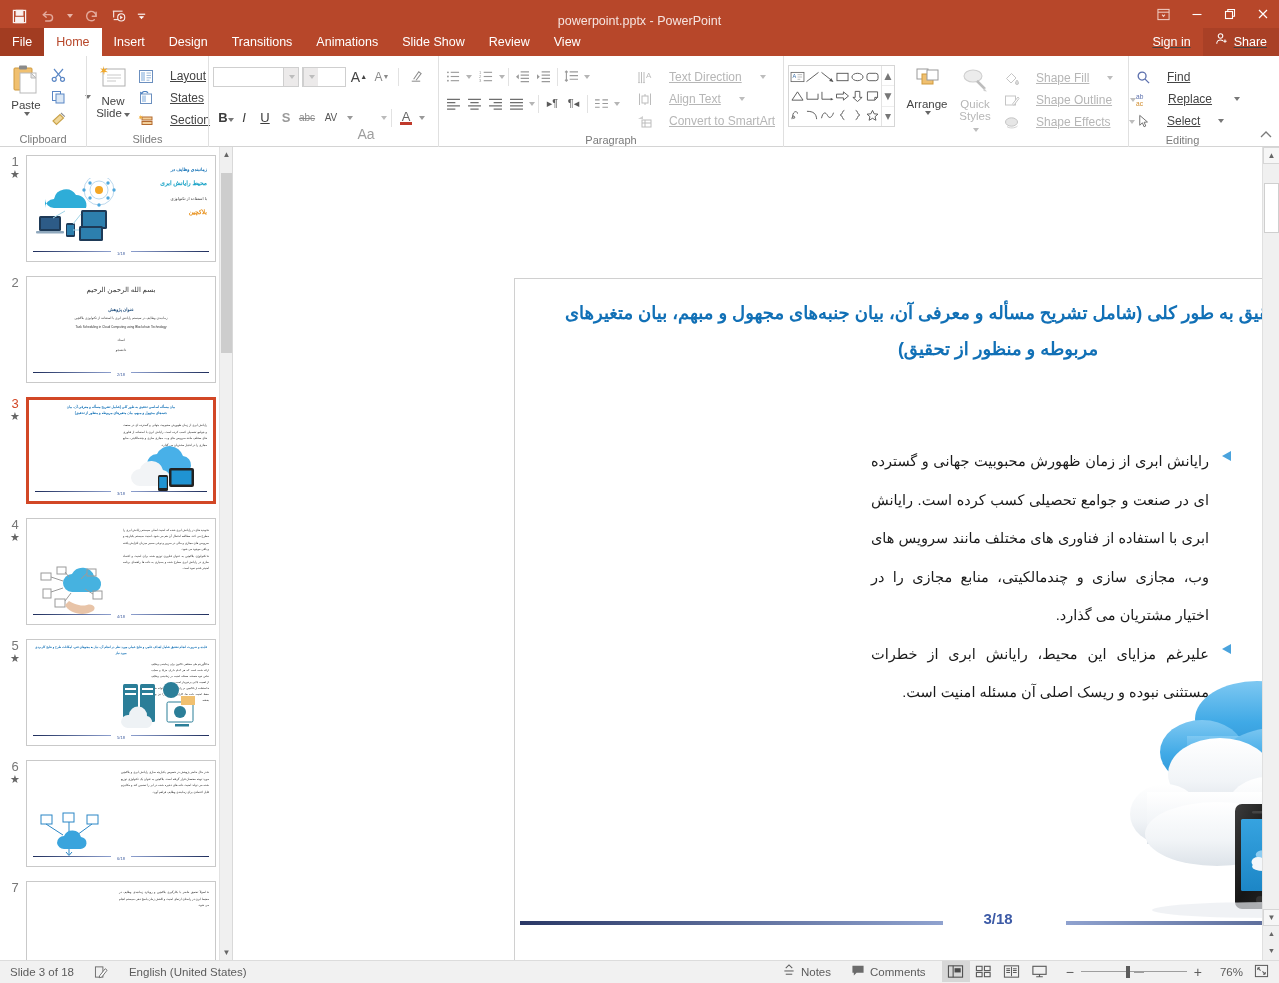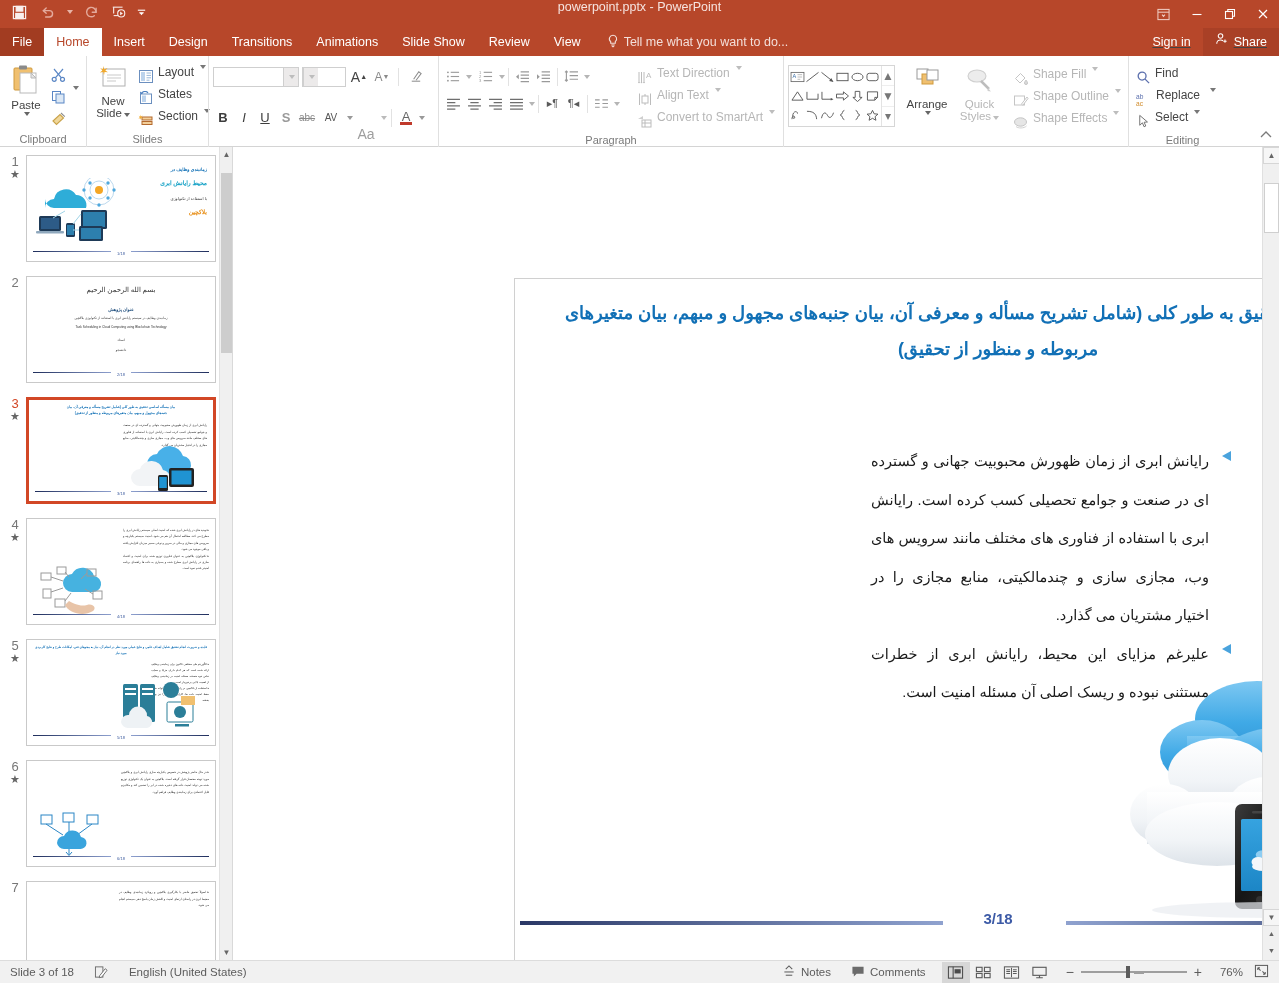--- a/index.html
+++ b/index.html
@@ -8,21 +8,21 @@
     font-family: "Liberation Sans", sans-serif;
     font-size: 12px;
     background:#fff;
     color:#444;
     -webkit-font-smoothing: antialiased;
   }
 
   
   .titlebar{
     height:28px; background:#B7472A; position:relative;
-    display:flex; align-items:flex-start;
+    display:flex; align-items:flex-end;
   }
   .qat{ display:flex; align-items:center; padding-left:6px; gap:2px; }
   .qat-btn{
     width:26px; height:24px; display:flex; align-items:center; justify-content:center;
     color:#fff; opacity:.92;
   }
   .qat-btn svg{ display:block; }
   .qat-caret{ width:14px; height:24px; display:flex; align-items:center; justify-content:center;}
   .win-title{
     position:absolute; left:0; right:0; text-align:center;
@@ -67,22 +67,22 @@
     height:16px; font-size:11px; color:#7a7a7a; text-align:center; line-height:16px;
     position:relative;
   }
 
   .bigbtn{
     display:flex; flex-direction:column; align-items:center; justify-content:flex-start;
     padding:2px 4px; font-size:11.5px; color:#444; min-width:44px;
   }
   .bigbtn .lbl{ margin-top:1px; line-height:12px; text-align:center;}
   .smallbtn{
-    display:flex; gap:4px; height:22px; padding:0 3px;
-    font-size:12px; color:#444; white-space:nowrap;
+    display:flex; align-items:center; gap:16px; height:22px; padding:0 3px;
+    font-size:12px; color:#444; white-space:nowrap;text-decoration:underline;
   }
   .smallbtn.dim{ color:#b6b6b6; }
   .icn{ display:inline-flex; align-items:center; justify-content:center; }
   .caret{ width:0;height:0;border-left:3px solid transparent;border-right:3px solid transparent;border-top:4px solid currentColor; display:inline-block; margin-left:2px;}
   .caret.dim{ border-top-color:#bdbdbd; }
 
   
   .fontname{
     width:86px; height:20px; border:1px solid #cfcfcf; background:#fff; display:flex;
   }
@@ -107,21 +107,21 @@
   .shapes-grid{
     flex:1; display:grid; grid-template-columns:repeat(6,1fr); grid-template-rows:repeat(3,1fr);
     padding:1px;
   }
   .shp{ display:flex;align-items:center;justify-content:center;color:#555;}
   .shapes-scroll{ width:13px; background:#fff; border-left:1px solid #e3e3e3; display:flex;flex-direction:column;}
   .shapes-scroll div{ flex:1; display:flex;align-items:center;justify-content:center;color:#777; border-bottom:1px solid #eee;}
 
   .status{
     height:23px; background:#f1f1f1; border-top:1px solid #dcdcdc;
-    display:flex; align-items:center; font-size:11.5px; color:#5c5c5c;
+    display:flex; align-items:flex-end; font-size:11.5px; color:#5c5c5c;
   }
   .status .item{ padding:0 10px; display:flex; align-items:center; gap:5px; height:23px; }
   .viewbtn{ width:28px;height:21px; display:flex;align-items:center;justify-content:center; color:#5c5c5c;}
   .viewbtn.sel{ background:#d7d7d7; }
 
   
   .workspace{ display:flex; height:calc(983px - 28px - 28px - 91px - 23px); }
   .thumbpane{
     width:233px; background:#fff; border-right:1px solid #d9d9d9; position:relative; overflow:hidden;
   }
@@ -264,30 +264,20 @@
 <div class="tabs">
   <div class="tab file">File</div>
   <div class="tab active">Home</div>
   <div class="tab">Insert</div>
   <div class="tab">Design</div>
   <div class="tab">Transitions</div>
   <div class="tab">Animations</div>
   <div class="tab">Slide Show</div>
   <div class="tab">Review</div>
   <div class="tab">View</div>
-  <div class="tellme">
-    <span>
-      <svg width="12" height="14" viewBox="0 0 12 14" fill="none" stroke="#f3ded9" stroke-width="1.1">
-        <path d="M6 1.2 a3.6 3.6 0 0 1 2.3 6.4 V9.2 H3.7 V7.6 A3.6 3.6 0 0 1 6 1.2Z"></path>
-        <path d="M4.3 11 H7.7"></path>
-          <path d="M4.8 12.6 H7.2"></path>
-      </svg>
-    </span>
-    <span>Tell me what you want to do...</span>
-  </div>
   <div class="tb-right">
     <div class="signin">Sign in</div>
     <div class="share">
       <span>
         <svg width="14" height="14" viewBox="0 0 16 16" fill="none" stroke="#fff" stroke-width="1.2">
           <circle cx="6.3" cy="4.6" r="2.6"></circle>
             <path d="M2 13.4 c0-2.8 1.9-4.3 4.3-4.3 c1.1 0 2.1 .3 2.9 .9"></path>
           <path d="M11.4 8.6 V12.4 M9.5 10.5 H13.3"></path>
         </svg>
       </span>

